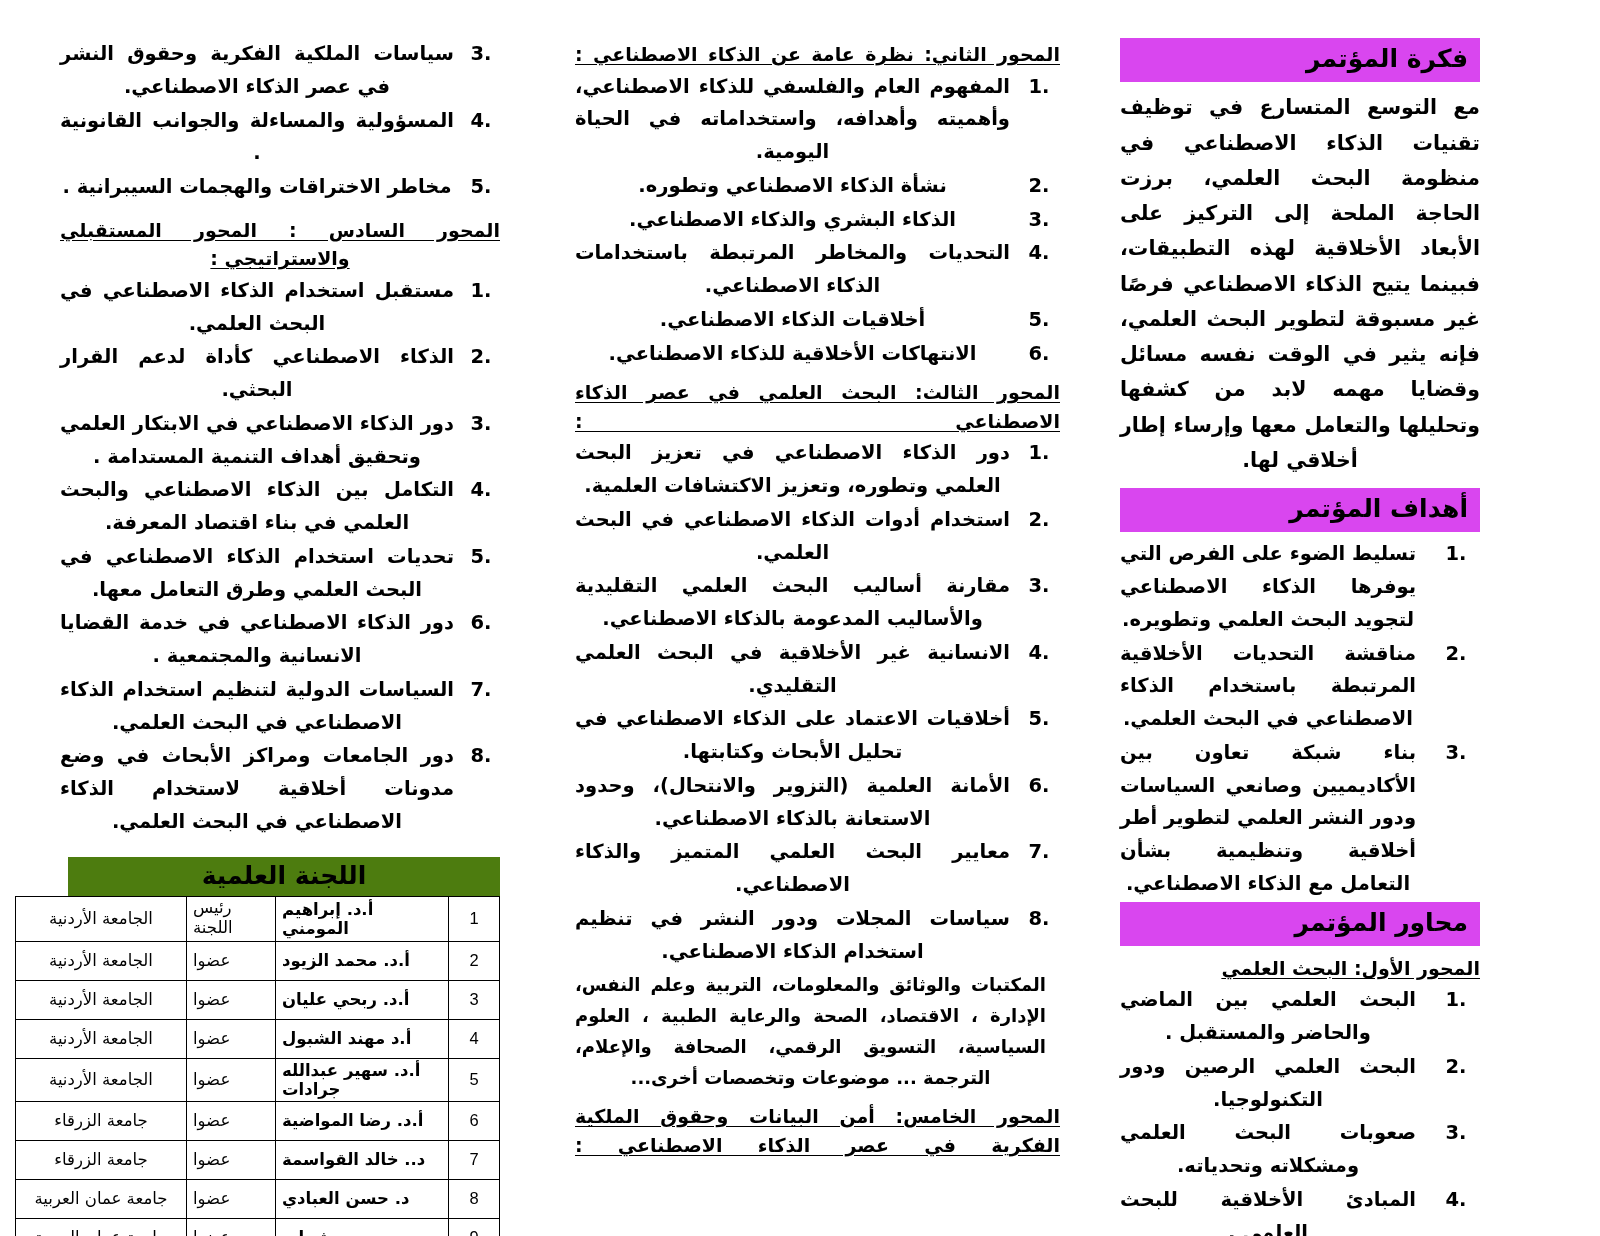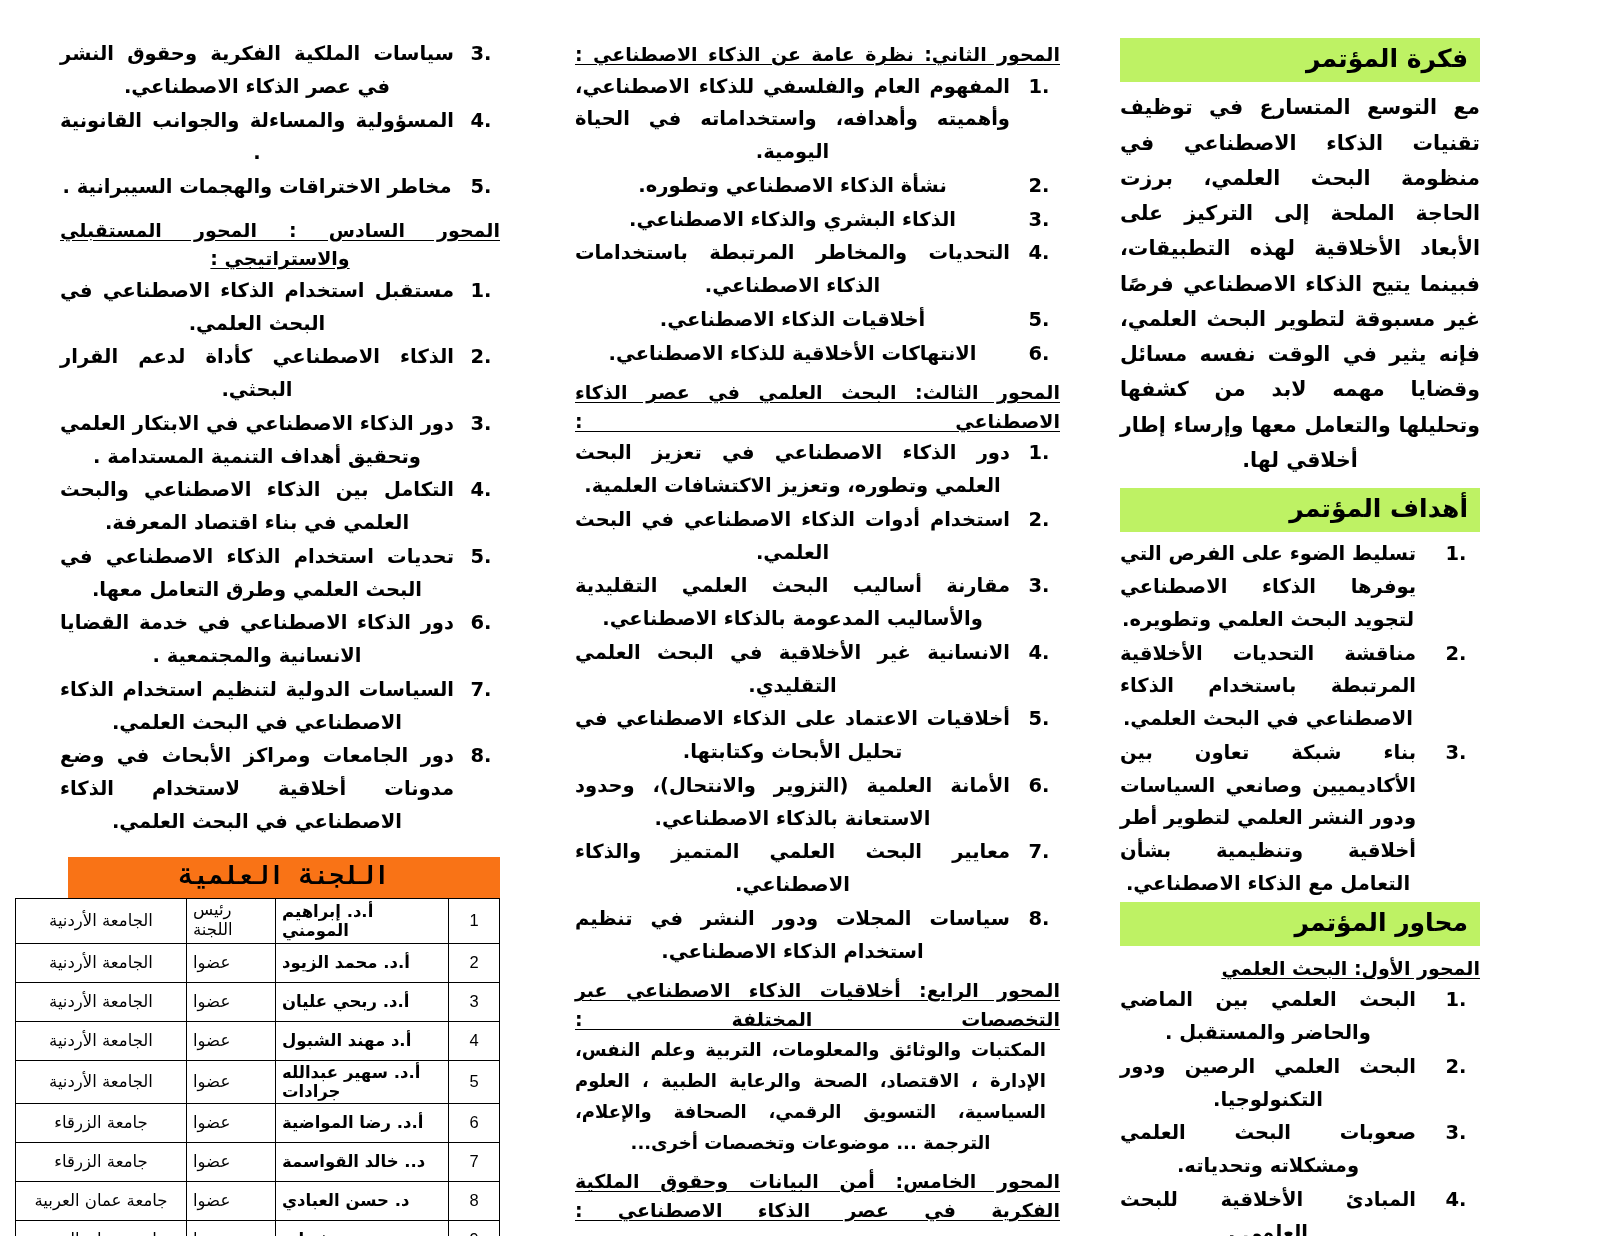--- a/index.html
+++ b/index.html
@@ -37,21 +37,21 @@
     width: 540px;
     padding: 32px 20px 0 35px;
   }
   .col-left {
     width: 540px;
     padding: 38px 40px 16px 60px;
   }
 
   
   .banner {
-    background: #bef264;
+    background: #d946ef;
     font-weight: bold;
     font-size: 25px;
     line-height: 1.45;
     text-align: right;
     padding: 3px 12px 5px 12px;
     margin: 0 0 6px 0;
     letter-spacing: -0.5px;
   }
 
   
@@ -136,27 +136,26 @@
     padding: 0 14px 0 0;
     margin: 2px 0 6px 0;
   }
 
   
   .committee-wrap {
     margin-top: 18px;
     width: 432px;
   }
   .committee-banner {
-    background: #f97316;
+    background: #4d7c0f;
     font-weight: bold;
     font-size: 25px;
     text-align: center;
     padding: 4px 0 6px 0;
     letter-spacing: -0.5px;
-    font-family: Liberation Mono, monospace;
   }
   table.committee {
     border-collapse: collapse;
     width: 432px;
     table-layout: fixed;
   }
   table.committee td {
     border: 1.6px solid #000000;
     height: 34px;
     padding: 2px 6px;
@@ -242,21 +241,20 @@
       <li>دور الذكاء الاصطناعي في تعزيز البحث العلمي وتطوره، وتعزيز الاكتشافات العلمية.</li>
       <li>استخدام أدوات الذكاء الاصطناعي في البحث العلمي.</li>
       <li>مقارنة أساليب البحث العلمي التقليدية والأساليب المدعومة بالذكاء الاصطناعي.</li>
       <li>الانسانية غير الأخلاقية في البحث العلمي التقليدي.</li>
       <li>أخلاقيات الاعتماد على الذكاء الاصطناعي في تحليل الأبحاث وكتابتها.</li>
       <li>الأمانة العلمية (التزوير والانتحال)، وحدود الاستعانة بالذكاء الاصطناعي.</li>
       <li>معايير البحث العلمي المتميز والذكاء الاصطناعي.</li>
       <li>سياسات المجلات ودور النشر في تنظيم استخدام الذكاء الاصطناعي.</li>
     </ol>
 
-    <div class="axis-head stretch">المحور الرابع: أخلاقيات الذكاء الاصطناعي عبر التخصصات المختلفة :</div>
     <div class="plain-block">المكتبات والوثائق والمعلومات، التربية وعلم النفس، الإدارة ، الاقتصاد،  الصحة والرعاية الطبية ، العلوم السياسية، التسويق الرقمي، الصحافة والإعلام، الترجمة  ...  موضوعات وتخصصات أخرى...</div>
 
     <div class="axis-head stretch">المحور الخامس: أمن البيانات وحقوق الملكية الفكرية في عصر الذكاء الاصطناعي :</div>
 
   </div>
 
   <div class="col col-left">
 
     <ol class="items tight" start="3" style="counter-reset: li 2;">
       <li>سياسات الملكية الفكرية وحقوق النشر في عصر الذكاء الاصطناعي.</li>

